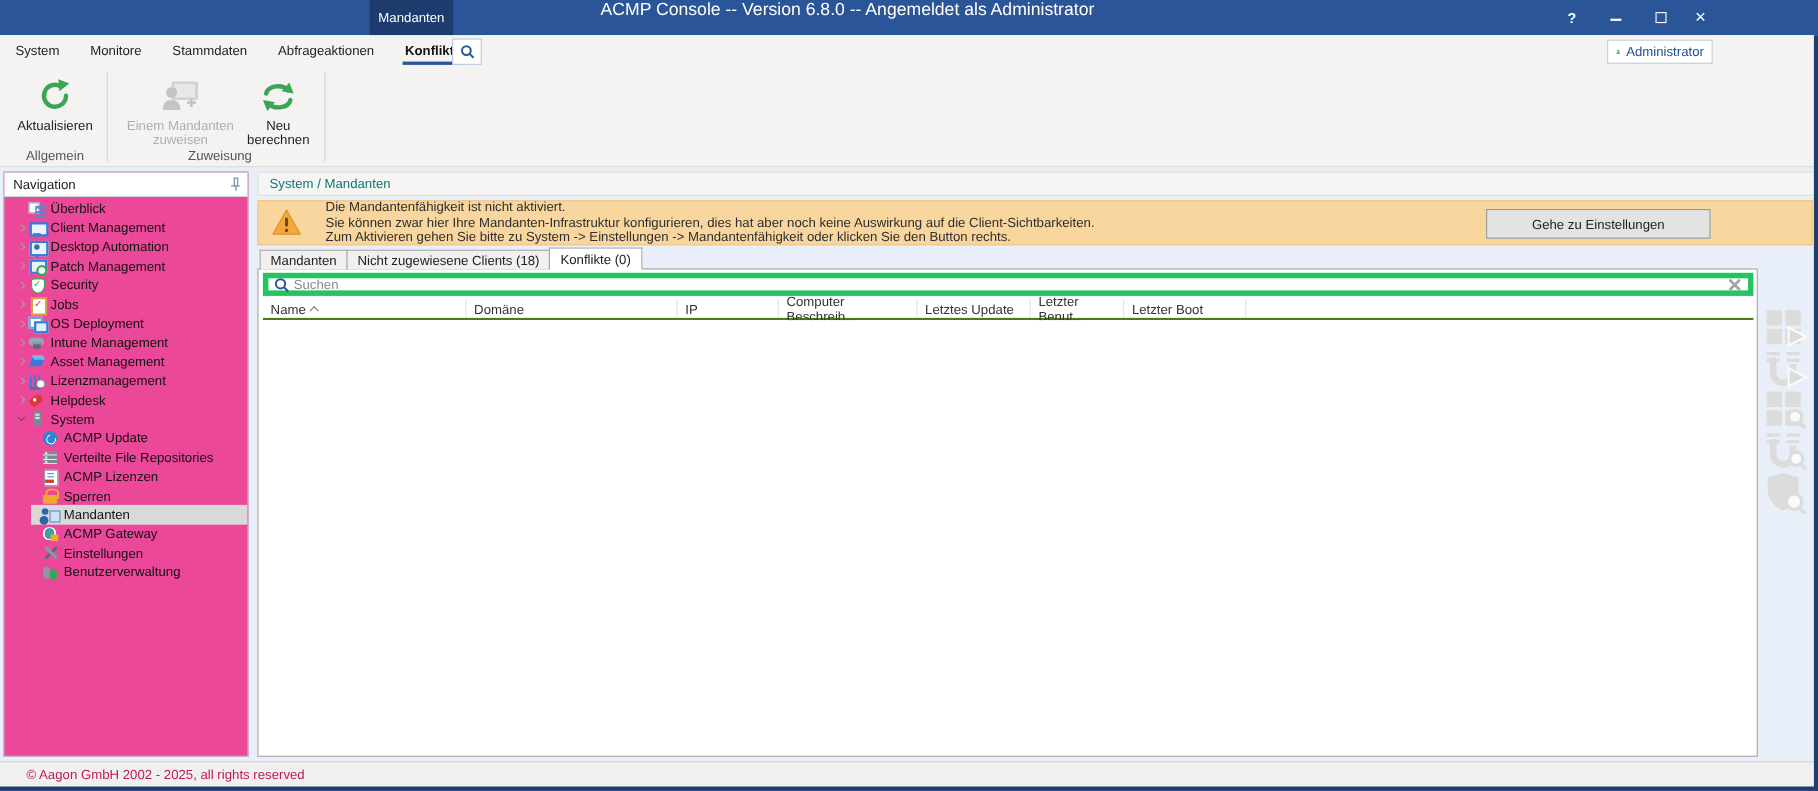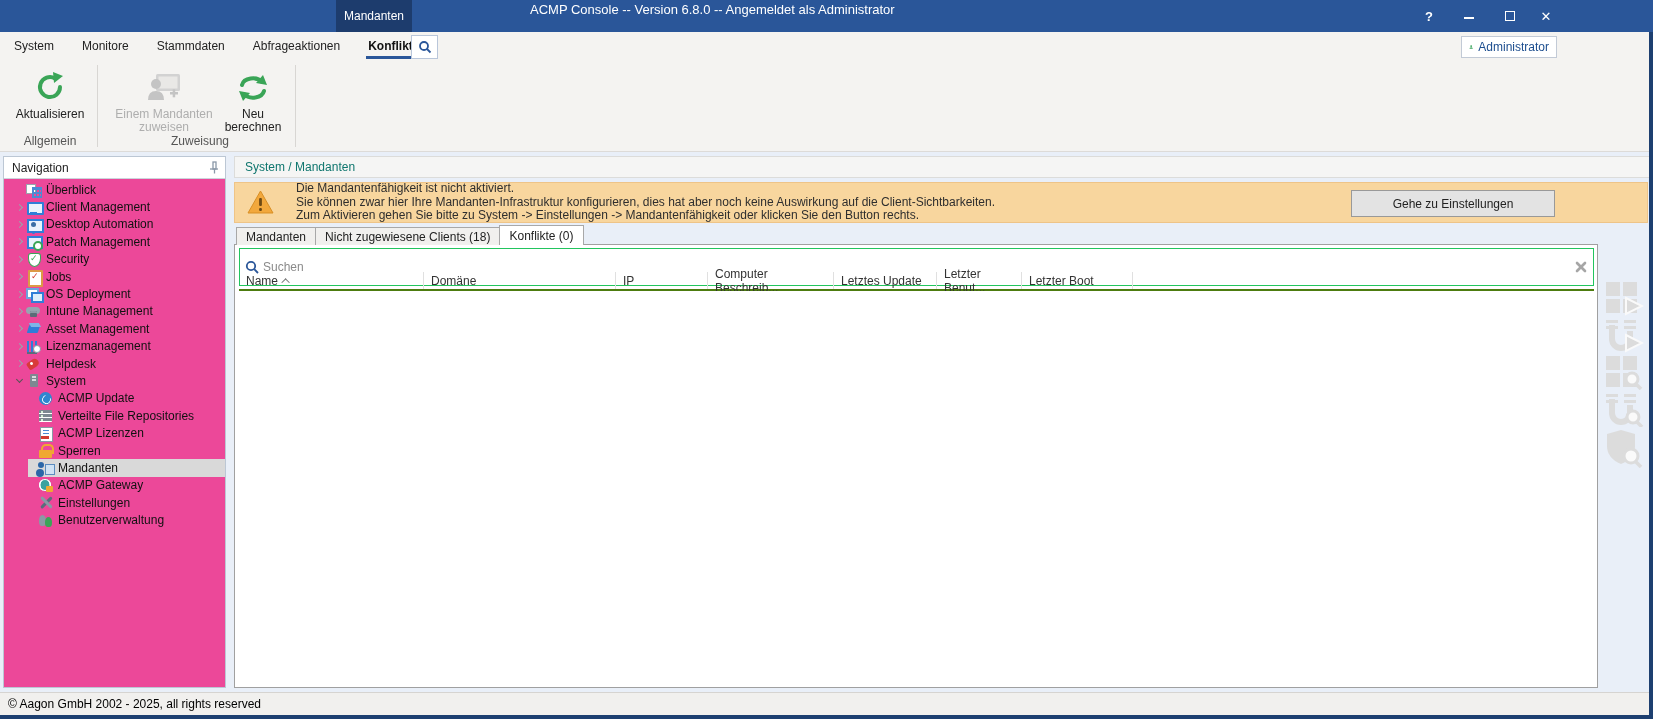--- a/index.html
+++ b/index.html
@@ -4,22 +4,22 @@
 <style>
   * { margin:0; padding:0; box-sizing:border-box; }
   html,body { width:1653px; height:719px; overflow:hidden;
     font-family:"Liberation Sans","DejaVu Sans",sans-serif; font-size:12px; color:#1a1a1a; }
   .window { position:absolute; inset:0; width:1653px; height:719px; background:#e9eff8; }
 
   
   .titlebar { position:absolute; left:0; top:0; width:1653px; height:32px; background:#2a5699; }
   .tb-tab { position:absolute; left:336px; top:0; width:76px; height:32px; background:#1d3c6d;
     color:#fff; display:flex; align-items:center; justify-content:center; font-size:12px; }
-  .tb-title { position:absolute; left:530px; top:0; height:19px; display:flex; align-items:center;
-    color:#fff; font-size:13px; }
+  .tb-title { position:absolute; left:546px; top:0; height:19px; display:flex; align-items:center;
+    color:#fff; font-size:16px; }
   .tb-btn { position:absolute; top:0; height:32px; width:34px; display:flex; align-items:center;
     justify-content:center; color:#fff; cursor:default; }
   .tb-help { left:1412px; font-weight:bold; font-size:13px; }
   .tb-min  { left:1452px; } .tb-min span { width:10px; border-bottom:2px solid #fff; display:block; margin-top:4px; }
   .tb-max  { left:1493px; } .tb-max span { width:10px; height:10px; border:1.5px solid #fff; display:block; }
   .tb-close{ left:1529px; font-size:13px; }
 
   
   .menubar { position:absolute; left:0; top:32px; width:1649px; height:28px; background:#f4f3f1; }
   .menu-items { position:absolute; left:14px; top:0; height:28px; display:flex; align-items:center; gap:28px; }
@@ -36,21 +36,21 @@
     border-bottom:1px solid #dddbd8; }
   .rb-sep { position:absolute; top:5px; height:82px; width:1px; background:#d8d6d3; }
   .rb-btn { position:absolute; top:4px; display:flex; flex-direction:column; align-items:center; text-align:center; cursor:default; }
   .rb-btn .rb-ic { height:40px; display:flex; align-items:flex-end; justify-content:center; }
   .rb-btn .rb-lb { margin-top:4px; line-height:13px; color:#222; }
   .rb-btn.disabled .rb-lb { color:#aeaeae; }
   .rb-group-label { position:absolute; top:74px; text-align:center; color:#555; }
 
   
   .statusbar { position:absolute; left:0; top:692px; width:1649px; height:23px; background:#f1f0ee;
-    border-top:1px solid #d6d4d1; display:flex; align-items:center; padding-left:8px; color:#000000; }
+    border-top:1px solid #d6d4d1; display:flex; align-items:center; padding-left:24px; color:#be185d; }
   .frame-bottom { position:absolute; left:0; top:715px; width:1653px; height:4px; background:#1d3f70; }
   .frame-right  { position:absolute; left:1649px; top:32px; width:4px; height:687px; background:#1d3f70; }
 
   
   .sidebar { position:absolute; left:3px; top:156px; width:223px; height:532px; background:#ec4899; border:1px solid #bcc7d4; }
   .sb-header { height:22px; border-bottom:1px solid #ccd4dd; display:flex; align-items:center;
     justify-content:space-between; padding:0 6px 0 8px; color:#222; background:#fff; }
   .tree { position:absolute; left:0; top:24px; right:0; bottom:0; overflow:hidden; }
   .trow { height:17.4px; display:flex; align-items:center; padding-left:8px; cursor:default; white-space:nowrap; }
   .trow .chevbox { width:14px; display:flex; align-items:center; justify-content:center; flex:none; }
@@ -123,21 +123,21 @@
     border:1px solid #999; display:flex; align-items:center; justify-content:center; color:#222; }
 
   .tabs { position:absolute; left:236px; top:225px; height:20px; display:flex; align-items:flex-end; z-index:3; }
   .tab { height:18px; padding:0 9px; background:#f1f0ee; border:1px solid #a8a8a8; border-bottom:none;
     display:flex; align-items:center; color:#222; margin-right:-1px; }
   .tab.active { height:20px; background:#fff; position:relative; z-index:4; }
   .tab.active::after { content:""; position:absolute; left:0; right:0; bottom:-1px; height:2px; background:#fff; }
 
   .content-panel { position:absolute; left:234px; top:244px; width:1364px; height:444px; background:#fff;
     border:1px solid #a0a0a0; z-index:2; }
-  .searchbox { position:absolute; left:4px; top:3px; width:1355px; height:38px; border:1px solid #22c55e;
+  .searchbox { position:absolute; left:4px; top:3px; width:1355px; height:21px; border:5px solid #22c55e;
     background:#fff; display:flex; align-items:center; padding:0 4px 0 5px; }
   .searchbox input { flex:1; border:none; outline:none; font:inherit; color:#333; margin-left:4px; background:transparent; }
   .searchbox input::placeholder { color:#8a8a8a; opacity:1; }
   .clear-x { flex:none; width:16px; height:16px; display:flex; align-items:center; justify-content:center; }
 
   .thead { position:absolute; left:4px; top:27px; width:1355px; height:19px; border-bottom:2px solid #4d7c0f; display:flex;justify-content:space-between; }
   .th { position:relative; display:flex; align-items:center; padding-left:7px; color:#333; border-right:1px solid #e0e0e0; }
   .th .sortmark { margin-left:6px; width:6px; height:6px; border-left:1.4px solid #777; border-top:1.4px solid #777;
     transform:rotate(45deg) translateY(2px); }
   .tbody { position:absolute; left:4px; top:46px; width:1355px; bottom:4px; background:#fff; }

